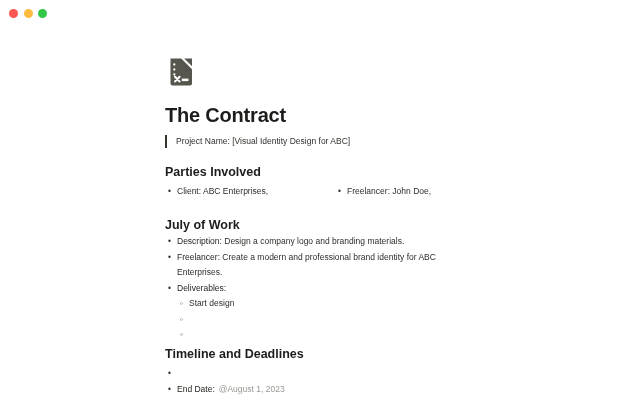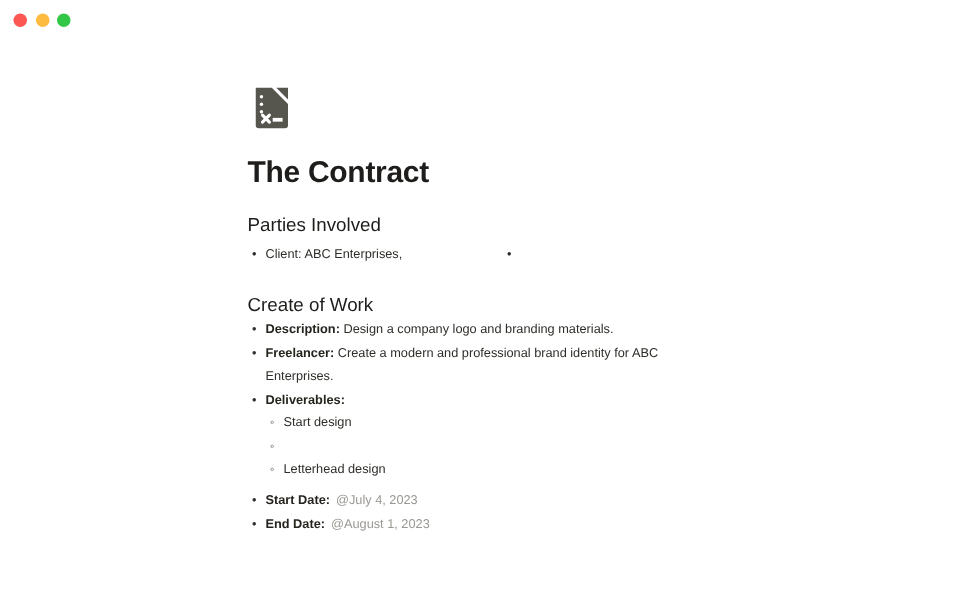--- a/index.html
+++ b/index.html
@@ -25,32 +25,32 @@
     color:#1e1d1b;letter-spacing:-0.2px;
   }
 
   .quote{
     margin-top:8px;display:flex;align-items:center;
   }
   .quote-bar{width:2px;height:13px;background:#37352f;flex:0 0 2px;}
   .quote-text{font-size:8.5px;line-height:14px;padding-left:9px;color:#32302c;}
 
   h2.h2{
-    font-size:12.5px;line-height:13px;font-weight:400;color:#1e1d1b;margin:0;
+    font-size:12.5px;line-height:13px;font-weight:700;color:#1e1d1b;margin:0;
   }
   h2.parties-h{margin-top:18px;}
   h2.scope-h{margin-top:21px;}
   h2.timeline-h{margin-top:5px;}
 
   ul.blist{list-style:none;margin:0;padding:0;}
   li.brow{display:flex;line-height:15.5px;font-size:8.5px;padding-left:3px;}
   li.brow .m{flex:0 0 9px;font-size:8.5px;color:#32302c;}
   li.brow.sub{padding-left:15px;}
   li.brow.sub .m{font-size:8px;}
-  .b{font-weight:700;color:#26241f;}
+  .b{font-weight:400;color:#26241f;}
   .mention{color:#9a9893;margin-left:4px;}
 
   
   .cols{display:flex;margin-top:6px;}
   .col{width:170px;}
   .col.right{flex:1;}
   .party-line1{display:flex;line-height:12.5px;font-size:8.5px;padding-left:3px;}
   .party-line1 .m{flex:0 0 9px;}
   .party-line2{font-style:italic;font-size:8.5px;line-height:12.5px;padding-left:12px;}
   .col.right .party-line2{padding-top:2px;}
@@ -74,37 +74,42 @@
     <polygon points="19.2,1.5 27,9.3 27,1.5" fill="#56554e"></polygon>
     <circle cx="9.3" cy="7.5" r="1.15" fill="#ffffff"></circle>
     <circle cx="9.3" cy="12.5" r="1.15" fill="#ffffff"></circle>
     <circle cx="9.3" cy="17.5" r="1.15" fill="#ffffff"></circle>
     <path d="M10 19.8 L14.6 24.4 M14.6 19.8 L10 24.4" stroke="#ffffff" stroke-width="2.1" stroke-linecap="round"></path>
     <rect x="16.8" y="21.6" width="6.6" height="2.5" fill="#ffffff"></rect>
   </svg>
 
   <h1 class="title">The Contract</h1>
 
+  <div class="quote">
+    <span class="quote-bar"></span>
+    <span class="quote-text">Project Name: [Visual Identity Design for ABC]</span>
+  </div>
 
   <h2 class="h2 parties-h">Parties Involved</h2>
   <div class="cols">
     <div class="col">
       <div class="party-line1">
         <span class="m">•</span>
         <span>Client: ABC Enterprises,</span>
       </div>
     </div>
     <div class="col right">
       <div class="party-line1">
         <span class="m">•</span>
+        <span>Freelancer: John Doe,</span>
       </div>
     </div>
   </div>
 
-  <h2 class="h2 scope-h">Create of Work</h2>
+  <h2 class="h2 scope-h">July of Work</h2>
   <ul class="blist scope-list">
     <li class="brow">
       <span class="m">•</span>
       <span><span class="b">Description:</span><span> Design a company logo and branding materials.</span></span>
     </li>
     <li class="brow">
       <span class="m">•</span>
       <span><span class="b">Freelancer:</span><span> Create a modern and professional brand identity for ABC Enterprises.</span></span>
     </li>
     <li class="brow">
@@ -113,28 +118,27 @@
     </li>
     <li class="brow sub">
       <span class="m">◦</span>
       <span>Start design</span>
     </li>
     <li class="brow sub">
       <span class="m">◦</span>
     </li>
     <li class="brow sub">
       <span class="m">◦</span>
-      <span>Letterhead design</span>
     </li>
   </ul>
 
+  <h2 class="h2 timeline-h">Timeline and Deadlines</h2>
   <ul class="blist timeline-list">
     <li class="brow">
       <span class="m">•</span>
-      <span><span class="b">Start Date:</span><span class="mention">@July 4, 2023</span></span>
     </li>
     <li class="brow">
       <span class="m">•</span>
       <span><span class="b">End Date:</span><span class="mention">@August 1, 2023</span></span>
     </li>
 
   </ul>
 
 </div>
 

